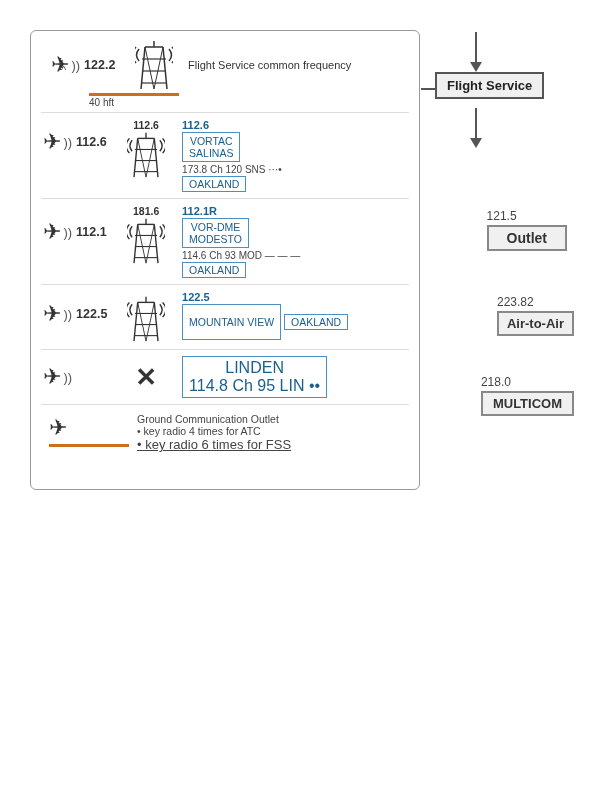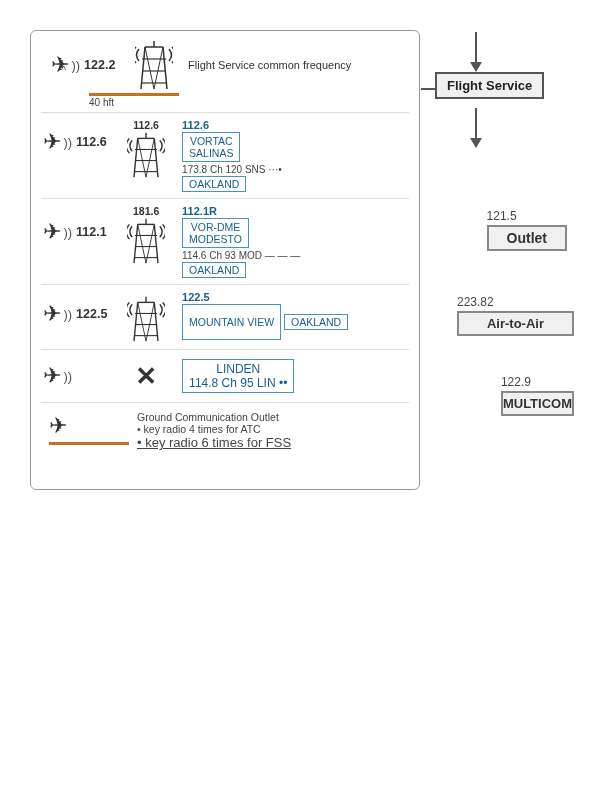--- a/index.html
+++ b/index.html
@@ -198,21 +198,21 @@
   </div>
   <hr class="row-divider">
 
   <div style="display:flex; align-items:center; padding: 6px 12px 6px 12px; min-height:52px;">
     <span style="font-size:22px; color:#333;">✈</span>
     <span style="font-size:13px; color:#555; margin-left:2px;">))</span>
     <span style="min-width:40px; margin-left:4px;"></span>
     <div style="min-width:60px; display:flex; justify-content:center; align-items:center;">
       <span style="font-size:26px; font-weight:bold; color:#333;">✕</span>
     </div>
-    <div style="flex:1; margin-left:6px; font-size:12px;">
+    <div style="flex:1; margin-left:6px; font-size:16px;">
       <div style="border:1.5px solid #4a90c0; padding:2px 6px; display:inline-block; text-align:center; color:#1a6090;">LINDEN<br>114.8  Ch 95 LIN ••</div>
     </div>
   </div>
   <hr class="row-divider">
 
   <div class="gco-row">
     <div style="margin-right:8px; padding-top:2px;">
       <span style="font-size:22px; color:#333;">✈</span>
       <div style="width:80px; height:3px; background:#c87020; margin-top:3px;"></div>
     </div>
@@ -241,19 +241,19 @@
   <div style="width:0; height:0; border-left:6px solid transparent; border-right:6px solid transparent; border-top:10px solid #555;"></div>
 </div>
 
 <div class="guard-section">
   <div style="font-size:12px; color:#444; margin-bottom:2px;">121.5</div>
   <div style="border:2px solid #888; padding:3px 18px; font-size:14px; font-weight:bold; color:#333; background:#f0f0f0; text-align:center;">Outlet</div>
 </div>
 
 <div class="air-section">
   <div style="font-size:12px; color:#444; margin-bottom:2px;">223.82</div>
-  <div style="border:2px solid #888; padding:3px 28px; font-size:13px; font-weight:bold; color:#333; background:#f0f0f0; text-align:center;">Air-to-Air</div>
+  <div style="border:2px solid #888; padding:3px 8px; font-size:13px; font-weight:bold; color:#333; background:#f0f0f0; text-align:center;">Air-to-Air</div>
 </div>
 
 <div class="multi-section">
-  <div style="font-size:12px; color:#444; margin-bottom:2px;">122.9</div>
-  <div style="border:2px solid #888; padding:3px 0; font-size:13px; font-weight:bold; color:#333; background:#f0f0f0; text-align:center;">MULTICOM</div>
+  <div style="font-size:12px; color:#444; margin-bottom:2px;">218.0</div>
+  <div style="border:2px solid #888; padding:3px 10px; font-size:13px; font-weight:bold; color:#333; background:#f0f0f0; text-align:center;">MULTICOM</div>
 </div>
 
 </body></html>

